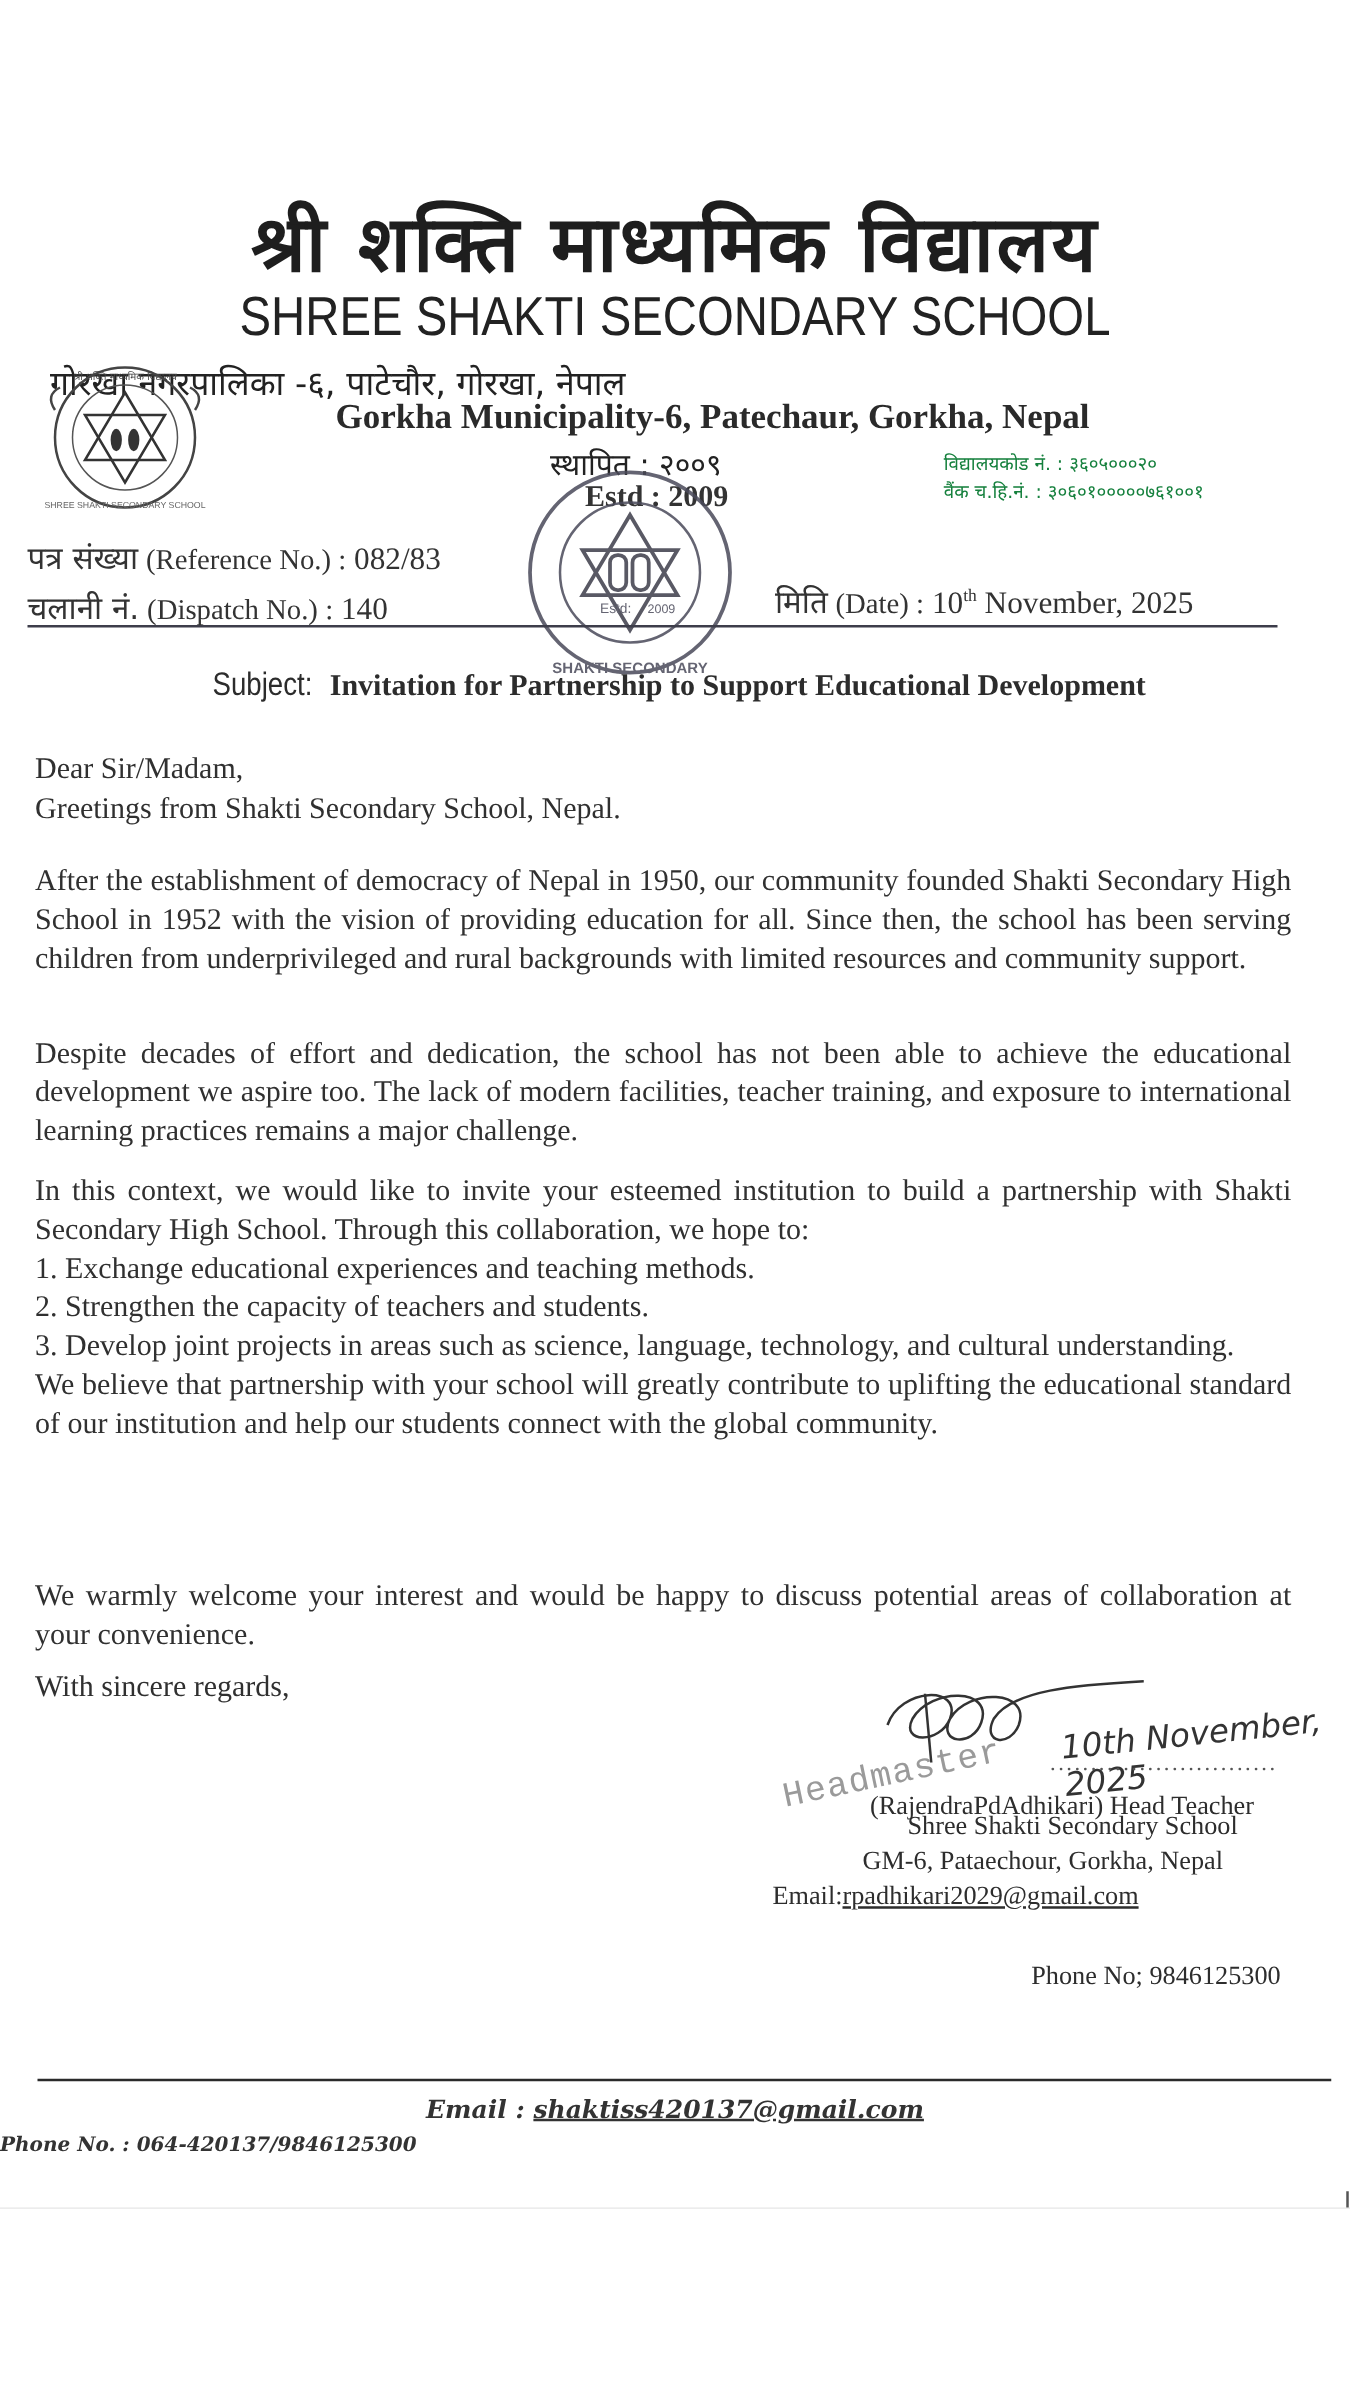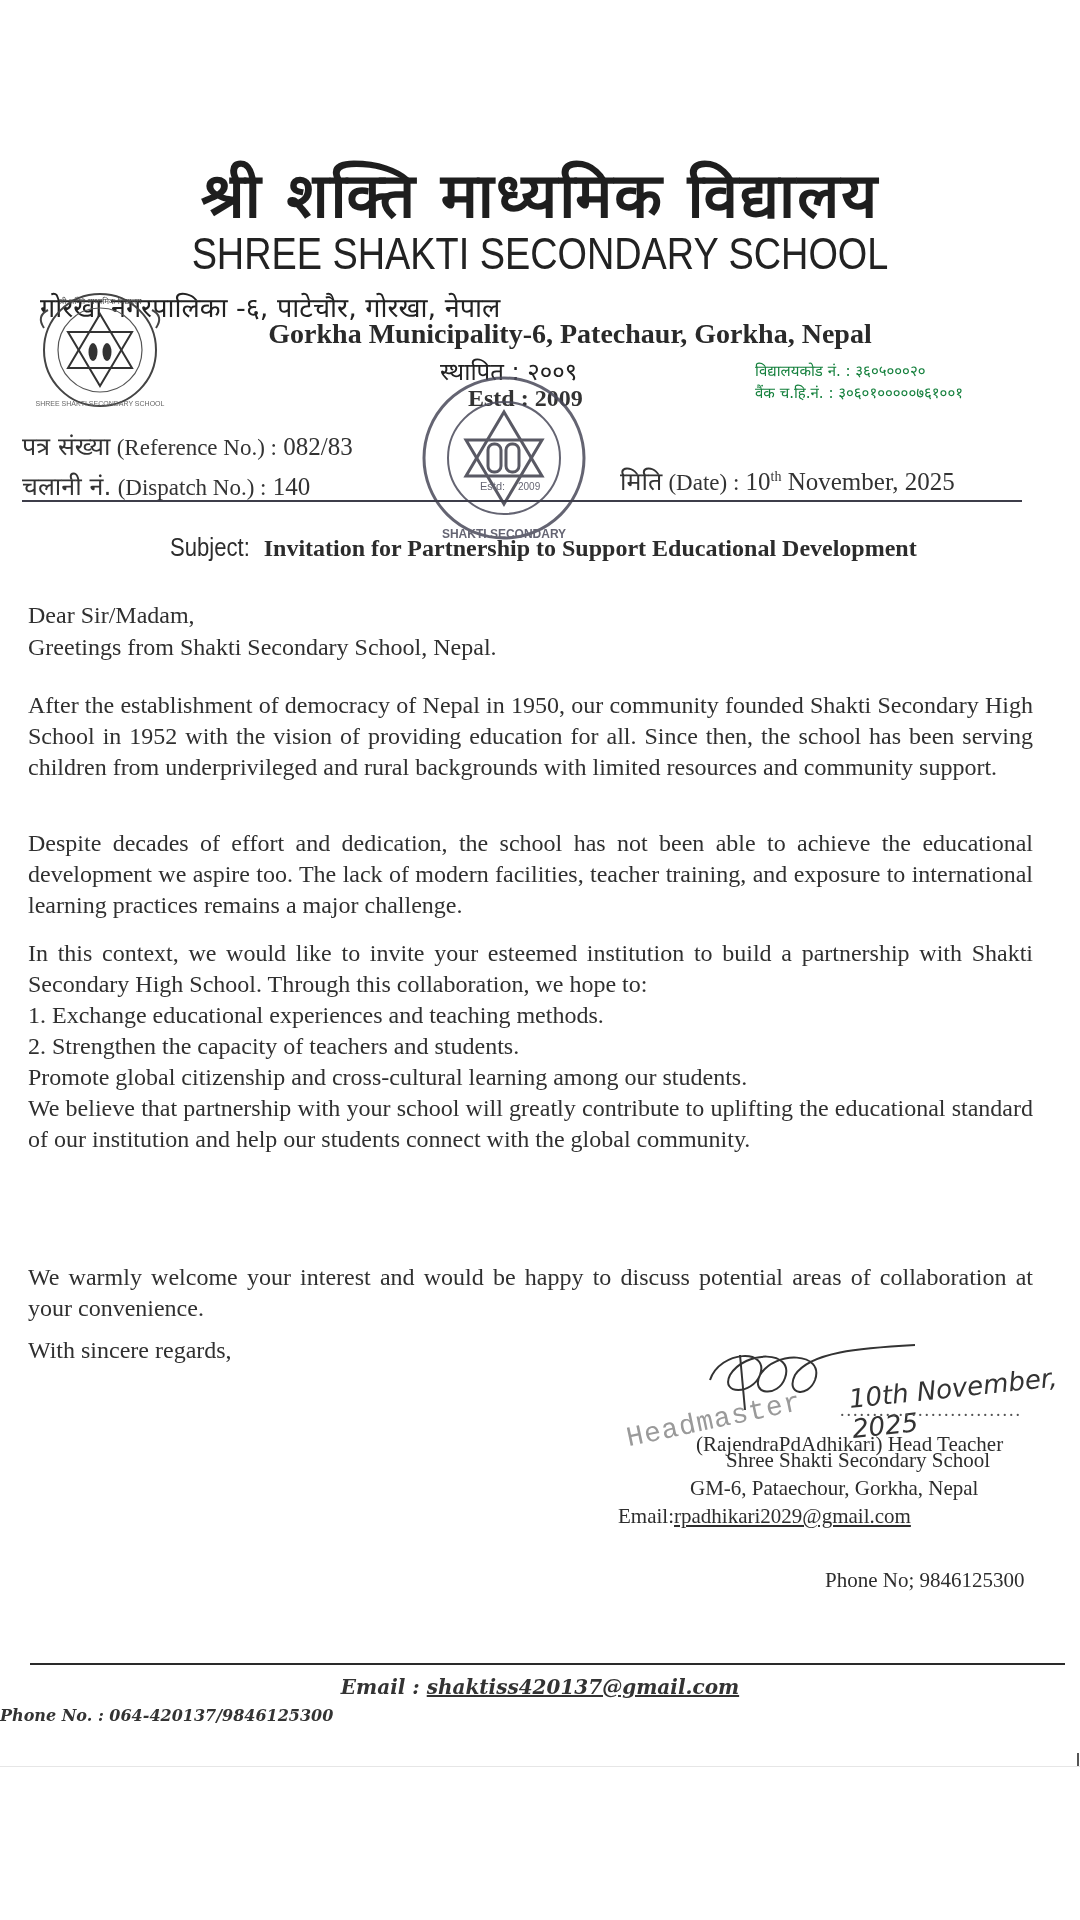--- a/index.html
+++ b/index.html
@@ -147,21 +147,21 @@
 </div>
 
 <div class="abs body-text salutation">Dear Sir/Madam,</div>
 <div class="abs body-text greeting">Greetings from Shakti Secondary School, Nepal.</div>
 <div class="abs body-text p1">After the establishment of democracy of Nepal in 1950, our community founded Shakti Secondary High School in 1952 with the vision of providing education for all. Since then, the school has been serving children from underprivileged and rural backgrounds with limited resources and community support.</div>
 <div class="abs body-text p2">Despite decades of effort and dedication, the school has not been able to achieve the educational development we aspire too. The lack of modern facilities, teacher training, and exposure to international learning practices remains a major challenge.</div>
 <div class="abs body-text p3 list">
   <p>In this context, we would like to invite your esteemed institution to build a partnership with Shakti Secondary High School. Through this collaboration, we hope to:</p>
   <p>1. Exchange educational experiences and teaching methods.</p>
   <p>2. Strengthen the capacity of teachers and students.</p>
-  <p>Promote global citizenship and cross-cultural learning among our students.</p>
+  <p>3. Develop joint projects in areas such as science, language, technology, and cultural understanding.</p>
   <p>We believe that partnership with your school will greatly contribute to uplifting the educational standard of our institution and help our students connect with the global community.</p>
 </div>
 <div class="abs body-text p5">We warmly welcome your interest and would be happy to discuss potential areas of collaboration at your convenience.</div>
 <div class="abs body-text regards">With sincere regards,</div>
 
 <svg class="abs sig-svg" width="230" height="75" viewBox="0 0 230 75">
   <path d="M10 40 C 20 10, 70 8, 60 35 C 52 55, 20 55, 30 35 C 45 10, 95 10, 85 38 C 78 58, 50 55, 60 35 C 75 10, 125 12, 115 40 C 108 58, 85 55, 95 35 C 110 12, 160 8, 215 5" fill="none" stroke="#333" stroke-width="2"></path>
   <path d="M40 15 L 45 70" fill="none" stroke="#333" stroke-width="2"></path>
 </svg>
 <div class="abs sig-stamp">Headmaster</div>

